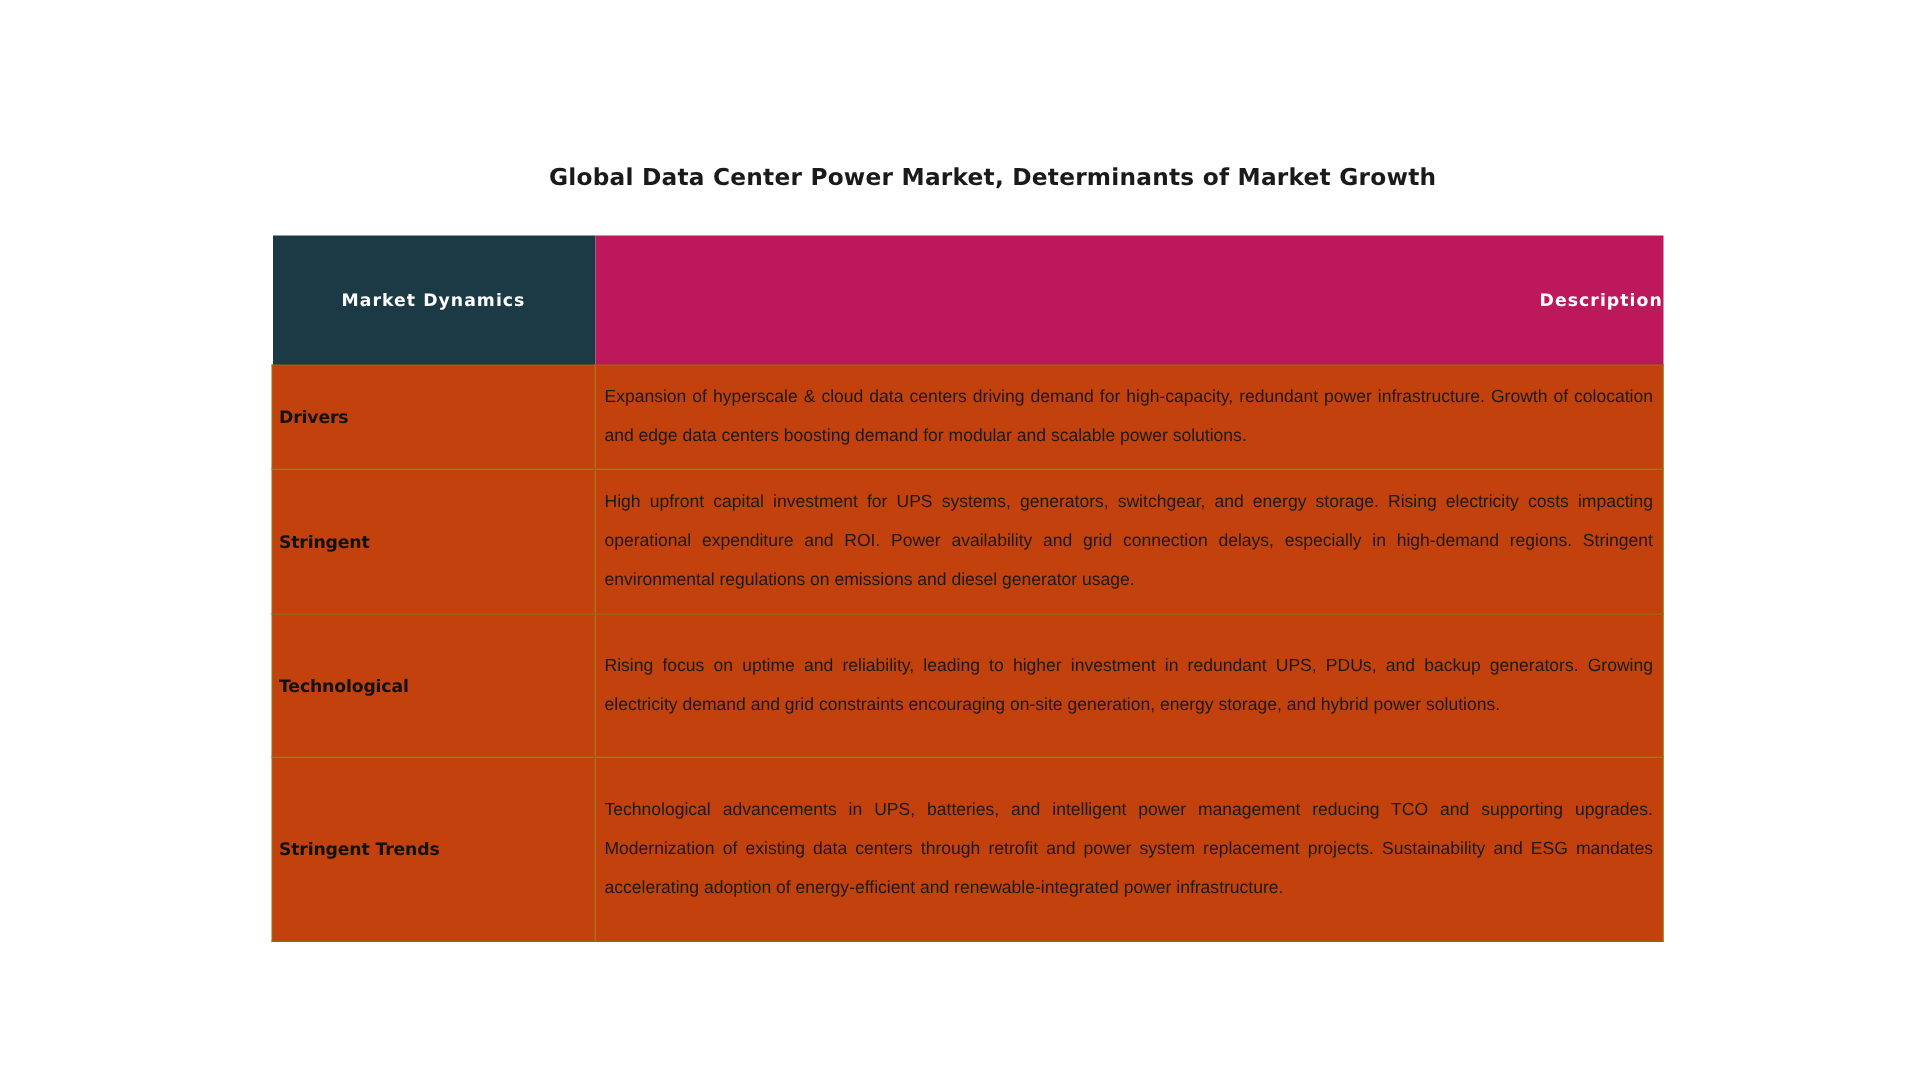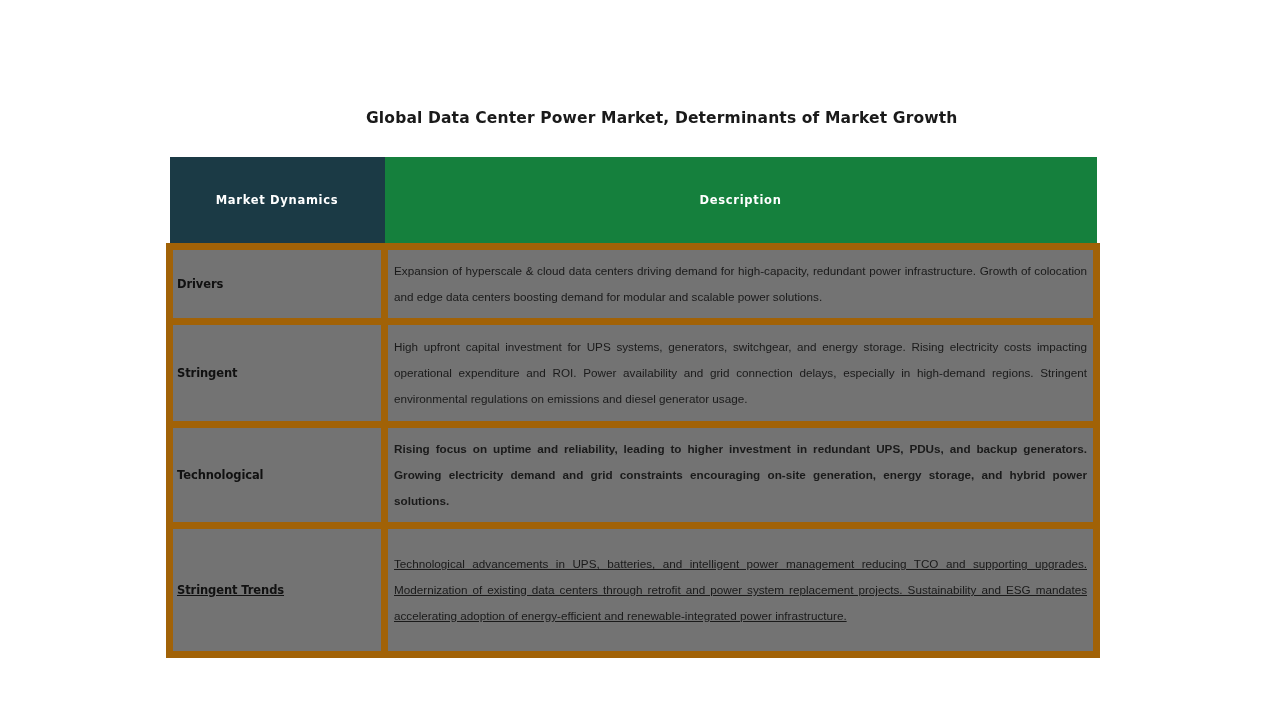--- a/index.html
+++ b/index.html
@@ -31,21 +31,21 @@
     font-weight: bold;
     color: #1a1a1a;
     letter-spacing: 0.15px;
     white-space: nowrap;
     font-family: "DejaVu Sans", "Liberation Sans", sans-serif;
   }
 
   
   .table-wrap {
     position: absolute;
-    left: 166px;
+    left: 181px;
     top: 157px;
     width: 927px;
   }
 
   table.dynamics-table {
     border-collapse: collapse;
     table-layout: fixed;
     width: 927px;
   }
 
@@ -63,28 +63,29 @@
     font-size: 11.5px;
     font-weight: bold;
     letter-spacing: 0.7px;
     border: none;
     font-family: "DejaVu Sans", "Liberation Sans", sans-serif;
   }
   th.head-dynamics {
     background: #1b3a45;
   }
   th.head-description {
-    background: #15803d;
+    background: #be185d;
+    text-align: right;
   }
 
   
   tbody td {
-    border: 7px solid #a16207;
+    border: 1px solid #a16207;
     vertical-align: middle;
-    background: #737373;
+    background: #c2410c;
   }
 
   td.cell-label {
     padding: 6px 0 6px 4px;
     font-size: 11.5px;
     font-weight: bold;
     color: #111111;
     letter-spacing: -0.1px;
     line-height: 1.3;
     font-family: "DejaVu Sans", "Liberation Sans", sans-serif;
@@ -97,22 +98,22 @@
     color: #1a1a1a;
     line-height: 26px;
     text-align: justify;
     text-align-last: left;
     font-family: "Liberation Sans", sans-serif;
   }
 
   
   tr.row-drivers td { height: 52px; }
   tr.row-restraints td { height: 80px; }
-  tr.row-opportunities td { height: 78px; font-weight: bold; }
-  tr.row-technology td { height: 106px; text-decoration: underline; }
+  tr.row-opportunities td { height: 78px; }
+  tr.row-technology td { height: 106px; }
 </style>
 </head>
 <body>
 
 <div class="slide">
 
   <div class="slide-title">Global Data Center Power Market, Determinants of Market Growth</div>
 
   <div class="table-wrap">
     <table class="dynamics-table">

